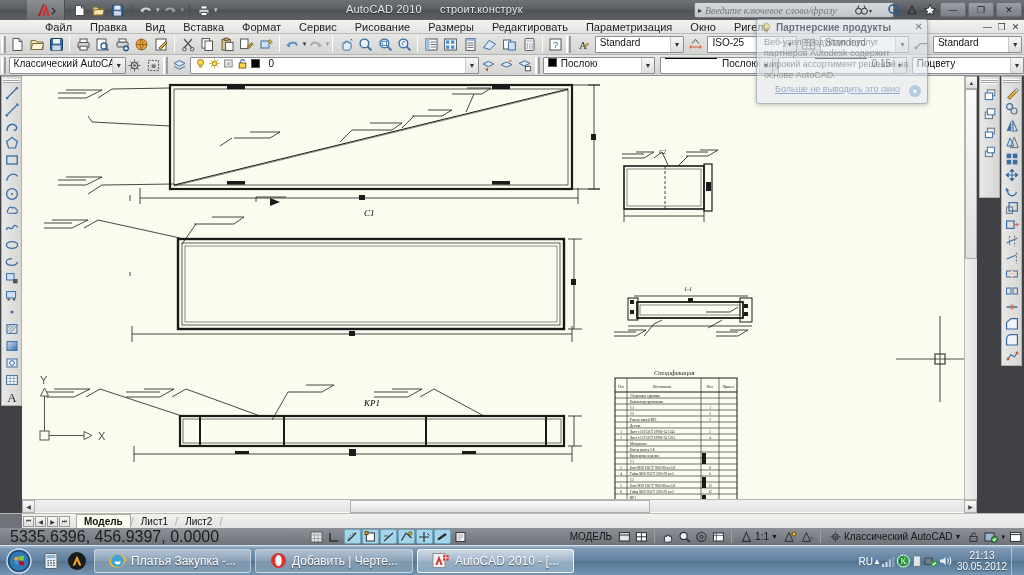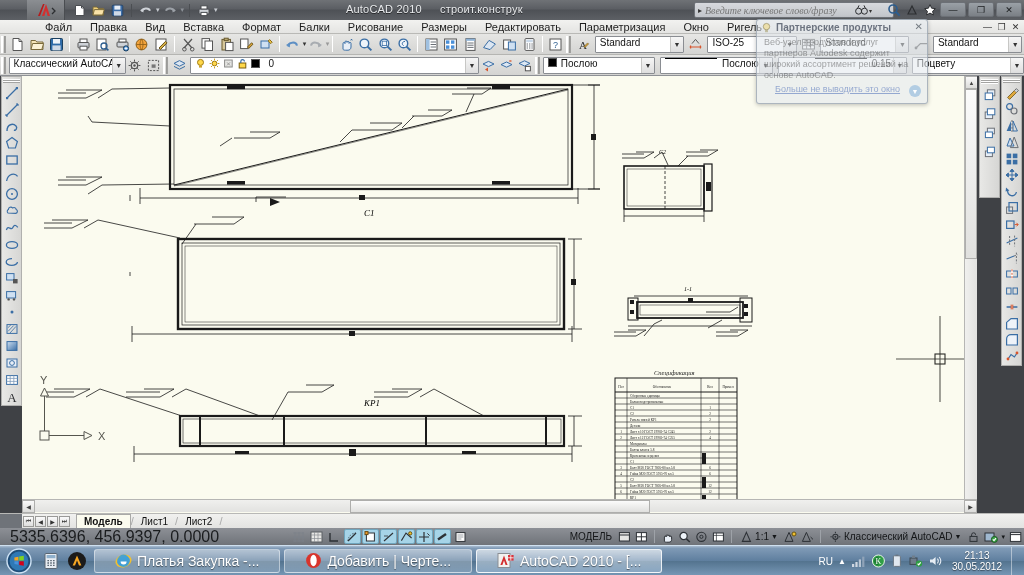--- a/index.html
+++ b/index.html
@@ -208,33 +208,33 @@
     position:absolute; left:0; top:545px; width:1024px; height:30px;
     background:linear-gradient(to bottom,#a9bcd0 0%,#7f9ab6 8%,#5e7e9e 52%,#54748f 53%,#7596b4 100%);
     border-top:1px solid #cfe0ef;
     display:flex; align-items:center;
   }
   .startorb{
     width:38px;height:28px;display:flex;align-items:center;justify-content:center;
   }
   .qlbtn{width:26px;height:26px;display:flex;align-items:center;justify-content:center;}
   .tbitem{
-    height:24px; min-width:125px; margin-left:4px; padding:0 20px;
+    height:24px; min-width:125px; margin-left:4px; padding:0 14px;
     display:flex; align-items:center; gap:5px;
     background:linear-gradient(to bottom,rgba(255,255,255,.42),rgba(255,255,255,.12));
     border:1px solid rgba(255,255,255,.45); border-radius:3px;
-    color:#fff; font-size:14px; text-shadow:0 1px 1px rgba(0,0,0,.5);
+    color:#fff; font-size:12px; text-shadow:0 1px 1px rgba(0,0,0,.5);
     white-space:nowrap; overflow:hidden;
   }
   .tbitem.active{
     background:linear-gradient(to bottom,rgba(255,255,255,.62),rgba(190,215,240,.35));
     border-color:rgba(255,255,255,.8);
   }
   .tray{
-    position:absolute; right:0; top:0; height:30px; display:flex; align-items:center; gap:5px;
+    position:absolute; right:0; top:0; height:30px; display:flex; align-items:center; 
     padding:0 4px 0 8px; color:#fff; font-size:10px;
   }
   .trayclock{
     display:flex;flex-direction:column;align-items:center;line-height:11px;
     text-shadow:0 1px 1px rgba(0,0,0,.5); font-size:10px; padding:0 4px;
   }
   .showdesk{width:9px;height:28px;border-left:1px solid rgba(255,255,255,.45);}
 
   svg{display:block;}
   .lbl{font-family:"Liberation Serif",serif; font-style:italic;}
@@ -345,21 +345,21 @@
       <div class="wbtn">✕</div>
     </div>
   </div>
 
   <div class="menubar">
     <div class="menu-item">Файл</div>
     <div class="menu-item">Правка</div>
     <div class="menu-item">Вид</div>
     <div class="menu-item">Вставка</div>
     <div class="menu-item">Формат</div>
-    <div class="menu-item">Балки</div>
+    <div class="menu-item">Сервис</div>
     <div class="menu-item">Рисование</div>
     <div class="menu-item">Размеры</div>
     <div class="menu-item">Редактировать</div>
     <div class="menu-item">Параметризация</div>
     <div class="menu-item">Окно</div>
     <div class="menu-item">Ригель</div>
   </div>
   <div class="doc-ctrls">
     <span>—</span>
     <span>❐</span>

